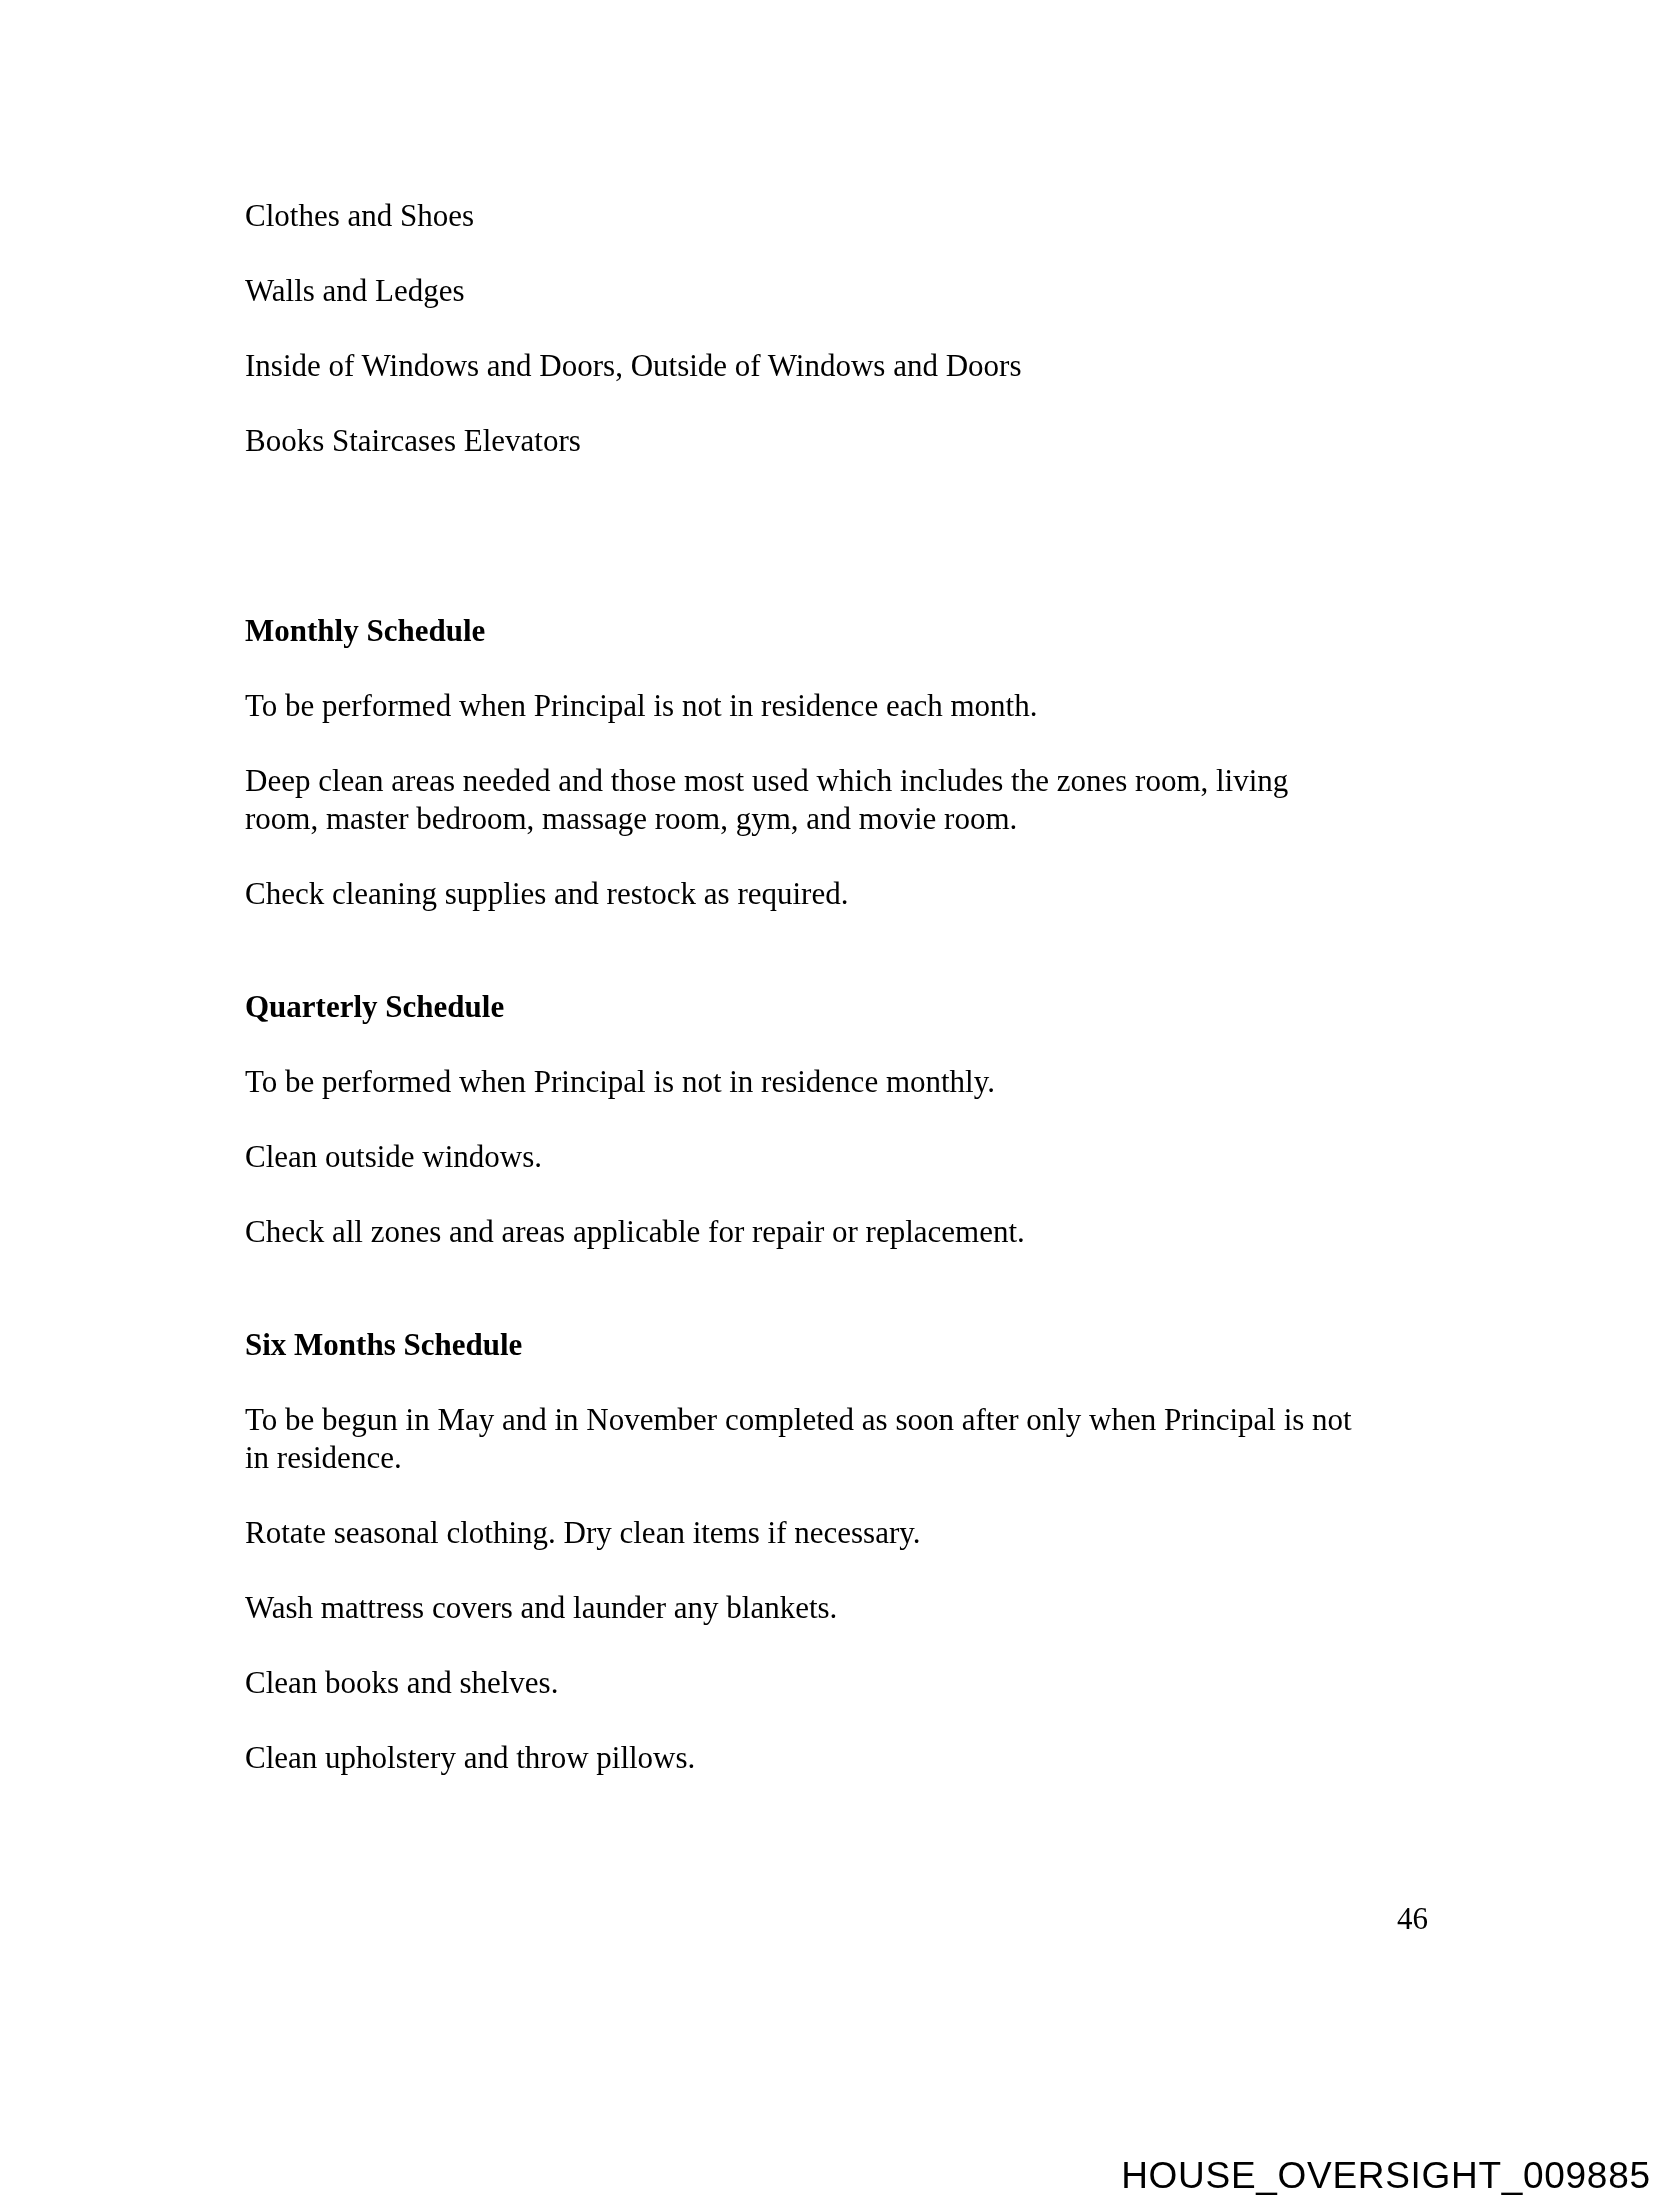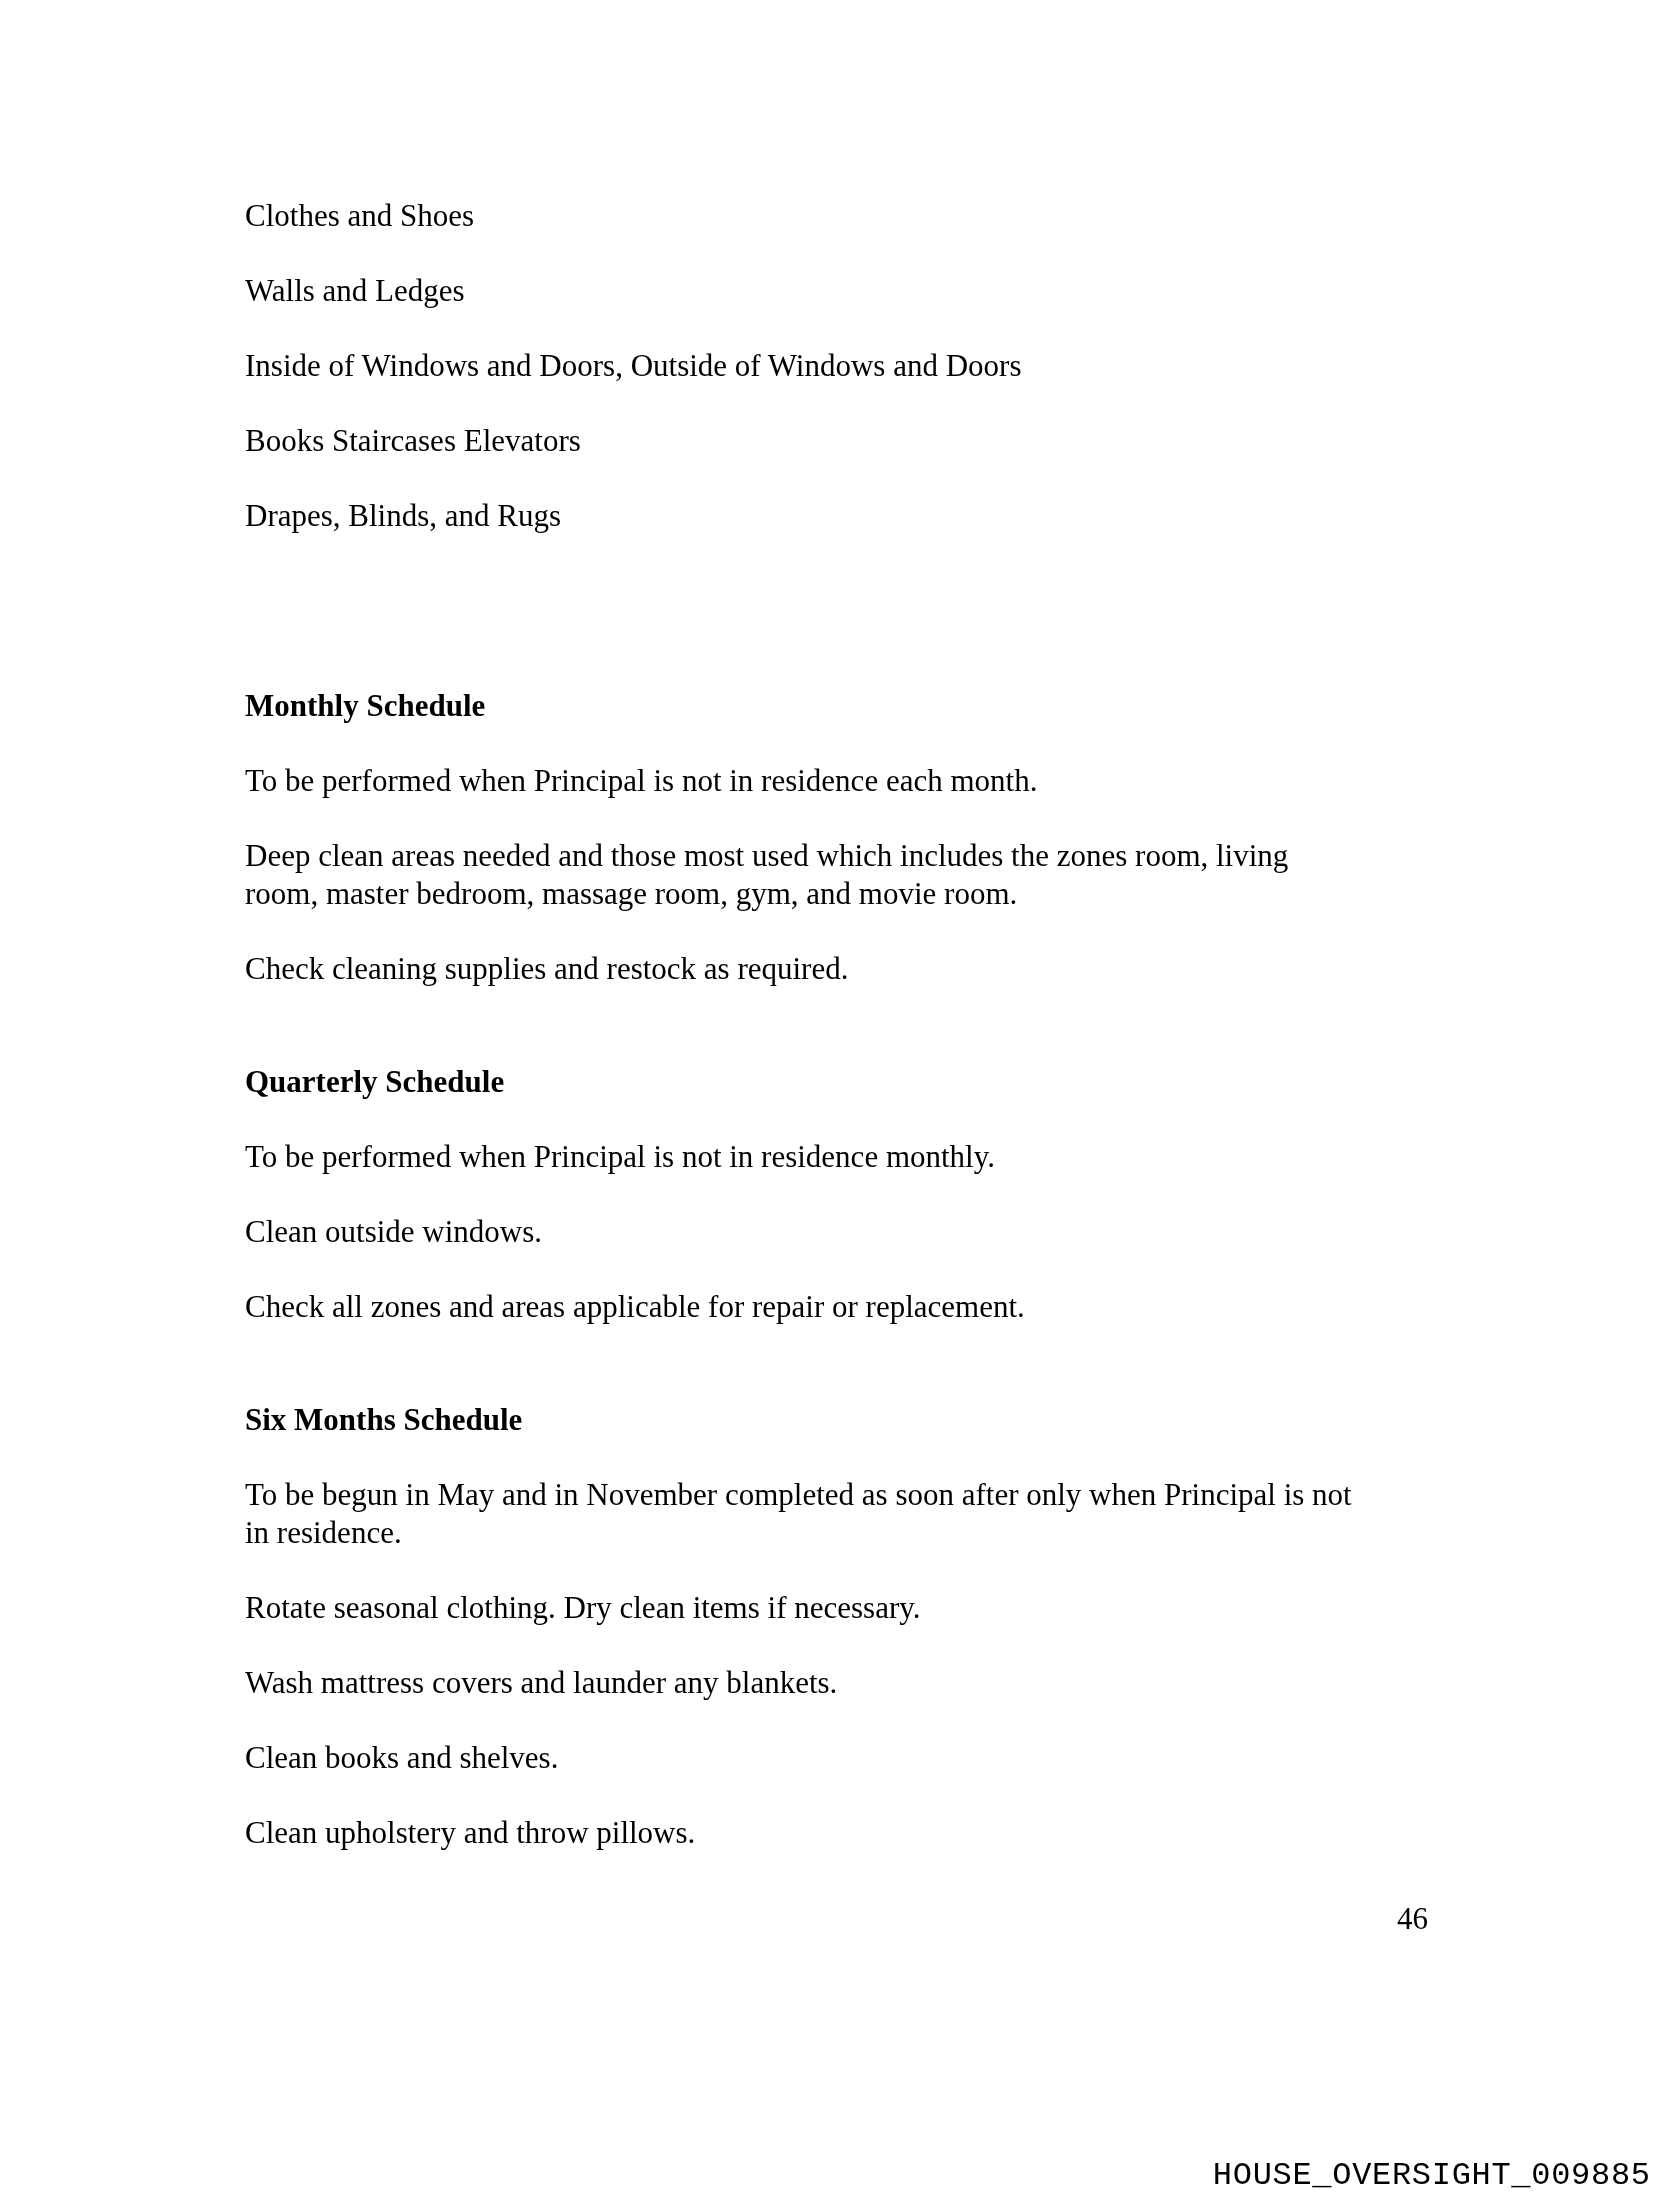--- a/index.html
+++ b/index.html
@@ -45,22 +45,22 @@
     position: absolute;
     top: 1900px;
     right: 241px;
     line-height: 38px;
     font-size: 31px;
   }
   .bates-stamp {
     position: absolute;
     top: 2157px;
     right: 18.3px;
-    font-family: Liberation Mono, monospace;
-    font-size: 32px;
+    font-family: Liberation Sans, sans-serif;
+    font-size: 37px;
     line-height: 38px;
     letter-spacing: 0.7px;
   }
 </style>
 </head>
 <body>
 
 <div class="page">
 
   <div class="content">
@@ -69,23 +69,20 @@
       <span class="line">Clothes and Shoes</span>
     </p>
     <p class="para">
       <span class="line">Walls and Ledges</span>
     </p>
     <p class="para">
       <span class="line">Inside of Windows and Doors, Outside of Windows and Doors</span>
     </p>
     <p class="para">
       <span class="line">Books Staircases Elevators</span>
-    </p>
-    <p class="para">
-      <span class="line">Drapes, Blinds, and Rugs</span>
     </p>
 
     <p class="para heading heading-first">
       <span class="line">Monthly Schedule</span>
     </p>
     <p class="para">
       <span class="line">To be performed when Principal is not in residence each month.</span>
     </p>
     <p class="para">
       <span class="line">Deep clean areas needed and those most used which includes the zones room, living</span>

